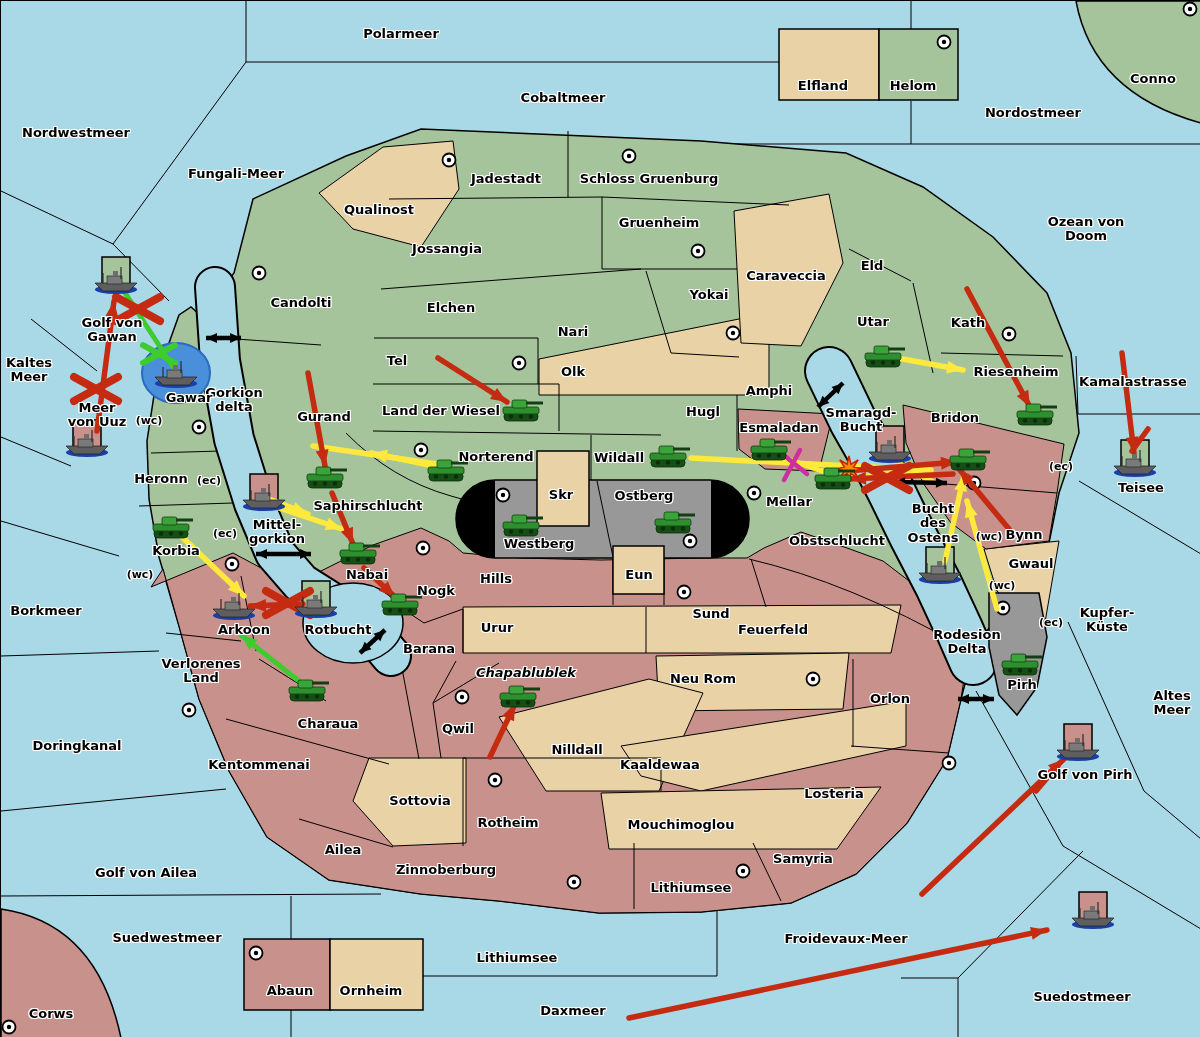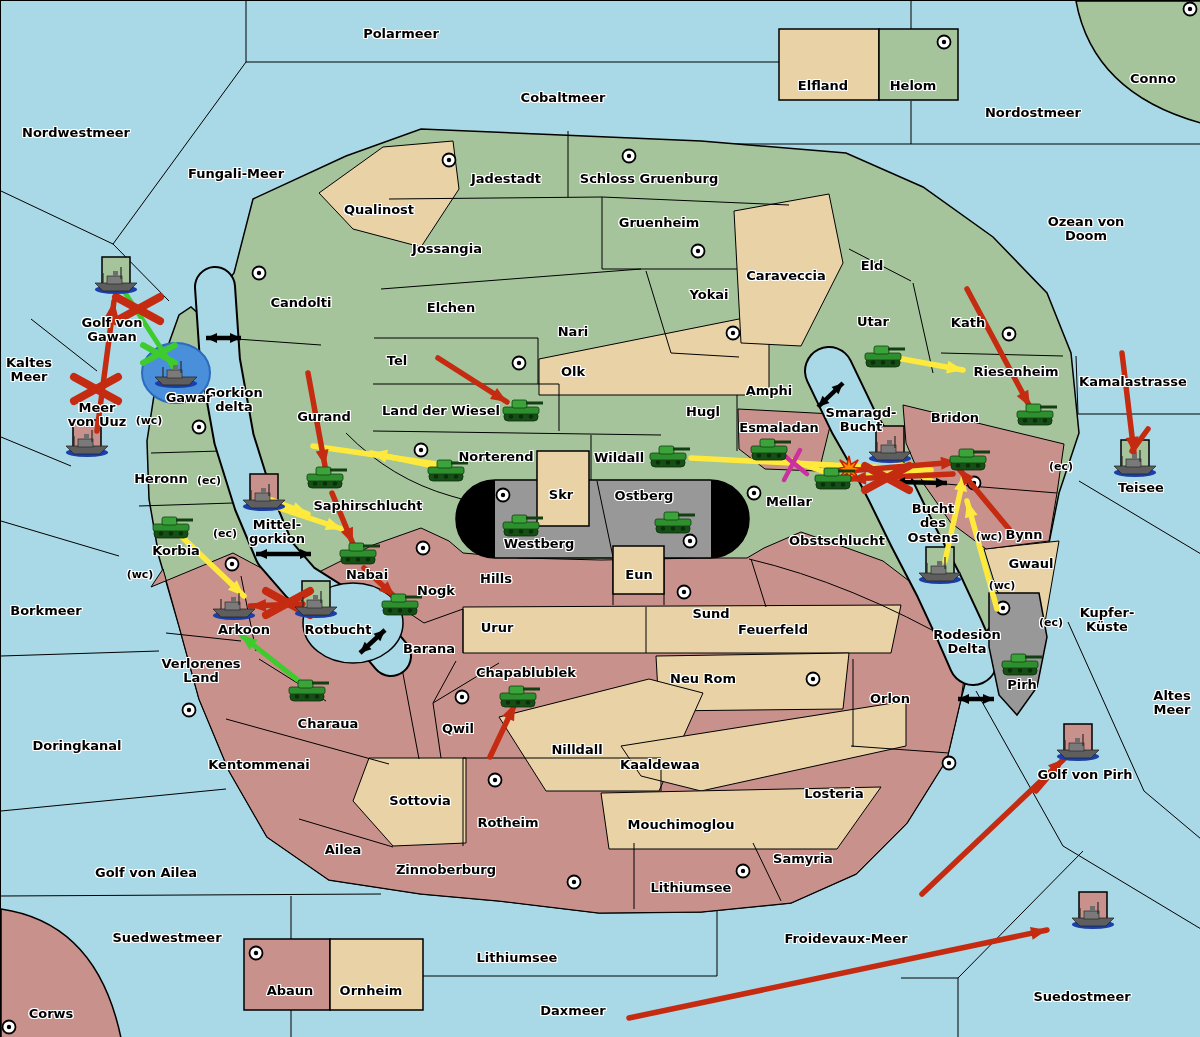--- a/index.html
+++ b/index.html
@@ -756,21 +756,21 @@
       <div class="map-label" style="left: 496px; top: 627px;">Urur</div>
       <div class="map-label" style="left: 772px; top: 629px;">Feuerfeld</div>
       <div class="map-label" style="left: 428px; top: 648px;">Barana</div>
       <div class="map-label" style="left: 435px; top: 590px;">Nogk</div>
       <div class="map-label" style="left: 366px; top: 574px;">Nabai</div>
       <div class="map-label" style="left: 243px; top: 629px;">Arkoon</div>
       <div class="map-label" style="left: 200px; top: 670px;">Verlorenes
 Land</div>
       <div class="map-label" style="left: 327px; top: 723px;">Charaua</div>
       <div class="map-label" style="left: 258px; top: 764px;">Kentommenai</div>
-      <div class="map-label" style="left: 525px; top: 672px;">Chapablublek</div>
+      <div class="map-label" style="left: 525px; top: 672px; font-style: italic;">Chapablublek</div>
       <div class="map-label" style="left: 457px; top: 728px;">Qwil</div>
       <div class="map-label" style="left: 576px; top: 749px;">Nilldall</div>
       <div class="map-label" style="left: 702px; top: 678px;">Neu Rom</div>
       <div class="map-label" style="left: 659px; top: 764px;">Kaaldewaa</div>
       <div class="map-label" style="left: 419px; top: 800px;">Sottovia</div>
       <div class="map-label" style="left: 507px; top: 822px;">Rotheim</div>
       <div class="map-label" style="left: 680px; top: 824px;">Mouchimoglou</div>
       <div class="map-label" style="left: 445px; top: 869px;">Zinnoberburg</div>
       <div class="map-label" style="left: 690px; top: 887px;">Lithiumsee</div>
       <div class="map-label" style="left: 802px; top: 858px;">Samyria</div>

